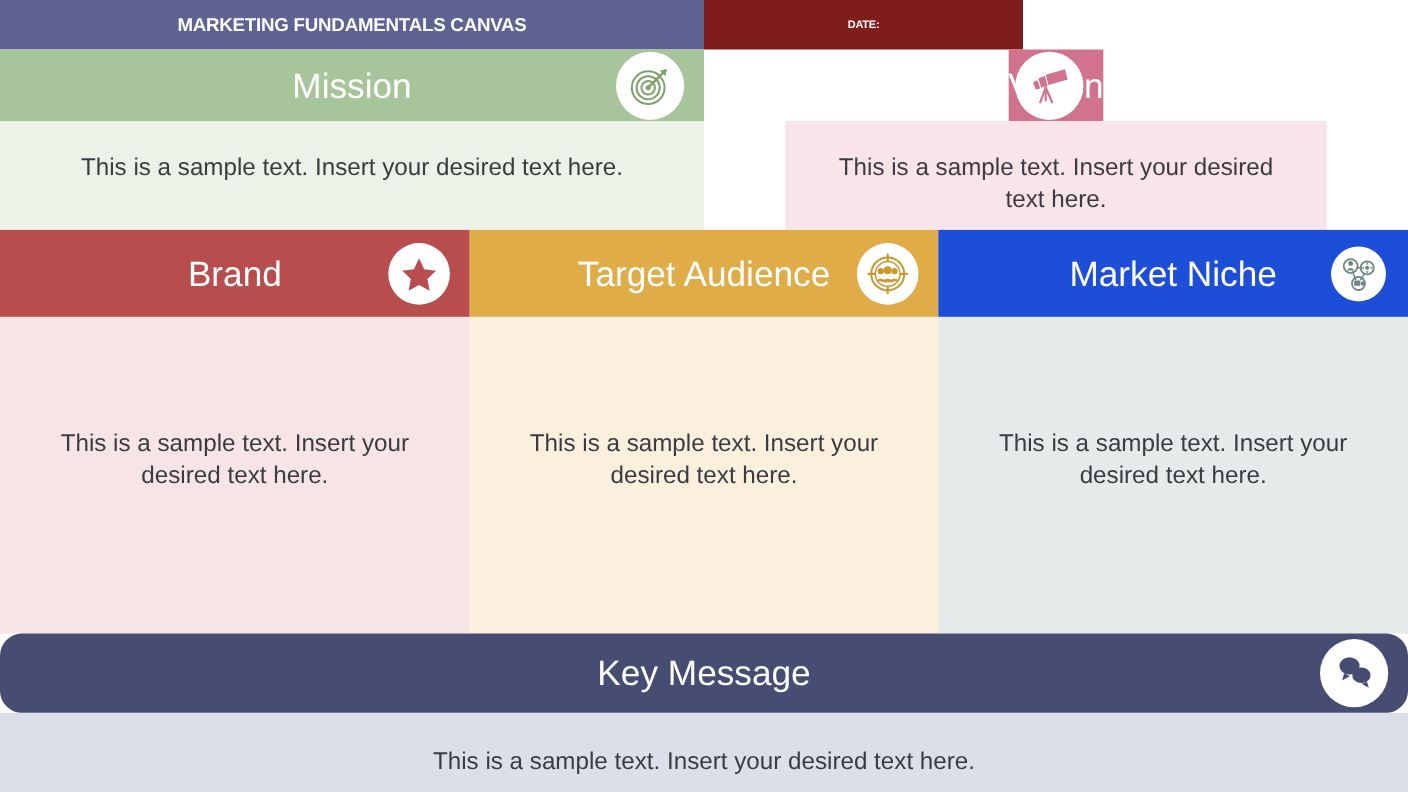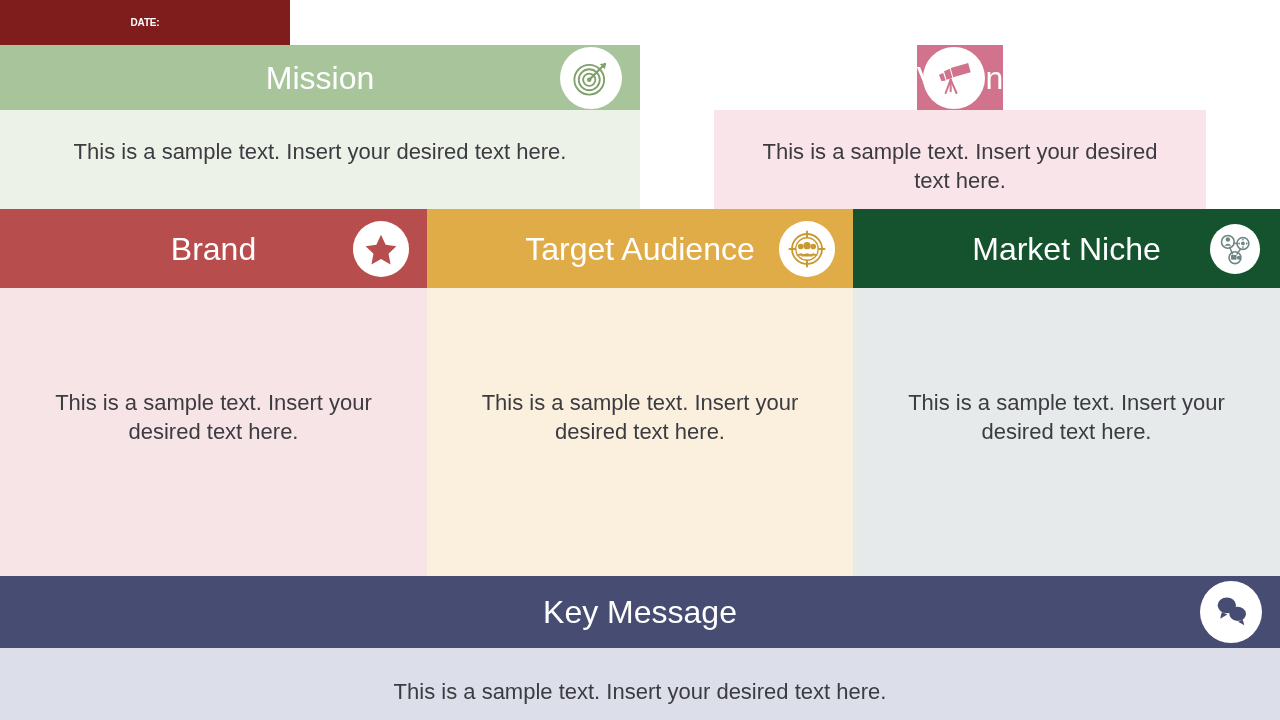--- a/index.html
+++ b/index.html
@@ -104,21 +104,21 @@
     height: 367px;
     border-radius: 26px;
   }
   .col-brand  { width: 427px; }
   .col-target { width: 426px; }
   .col-niche  { width: 427px; }
 
   .band3 { height: 79px; flex: 0 0 79px; }
   .band-brand  { background: #b84d4d; }
   .band-target { background: #e0ac47; }
-  .band-niche  { background: #14532d; }
+  .band-niche  { background: #1d4ed8; }
 
   .body-brand  { background: #f7e4e6; }
   .body-target { background: #faf0dd; }
   .body-niche  { background: #e7eaea; }
 
   .body-area-3 {
     flex: 1 1 auto;
     display: flex;
     justify-content: center;
     padding-top: 100px;
@@ -139,38 +139,40 @@
     flex-direction: column;
   }
   .band-key {
     position: relative;
     display: flex;
     align-items: center;
     justify-content: center;
     height: 72px;
     flex: 0 0 72px;
     background: #474d72;
+    border-radius: 20px;
   }
   .body-key {
     flex: 1 1 auto;
     background: #dcdfe9;
     display: flex;
     justify-content: center;
     padding-top: 30px;
     box-sizing: border-box;
   }
 
   svg { display: block; }
 </style>
 </head>
 <body>
 
 <div class="canvas">
 
   <div class="topbar">
+    <div class="topbar-cell topbar-title">MARKETING FUNDAMENTALS CANVAS</div>
     <div class="topbar-cell topbar-date">DATE:</div>
   </div>
 
   <div class="row-mv">
 
     <div class="panel panel-mission">
       <div class="band band-mission">
         <span class="band-title">Mission</span>
         <span class="badge badge-lg">
           <svg width="42" height="42" viewBox="0 0 48 48">

